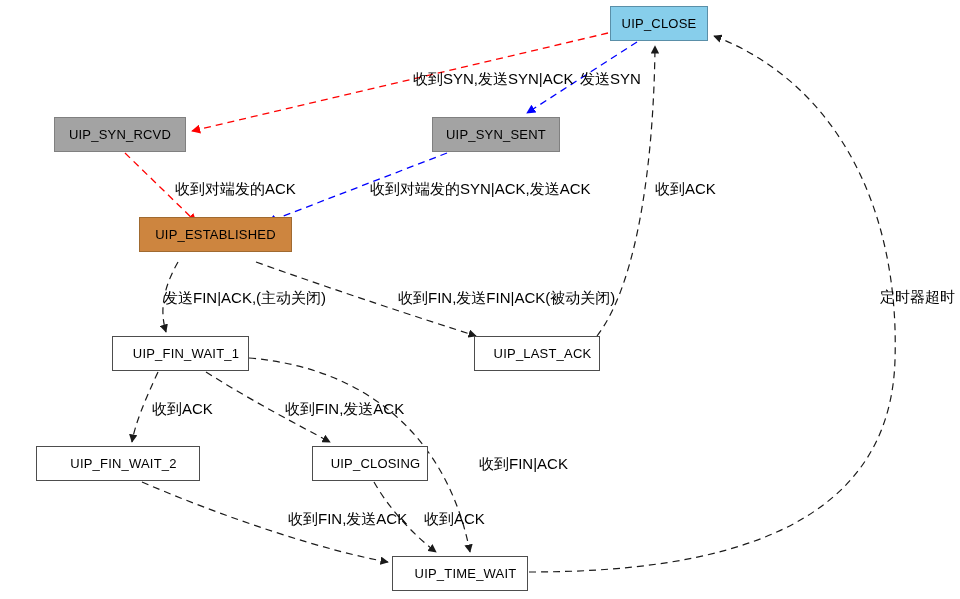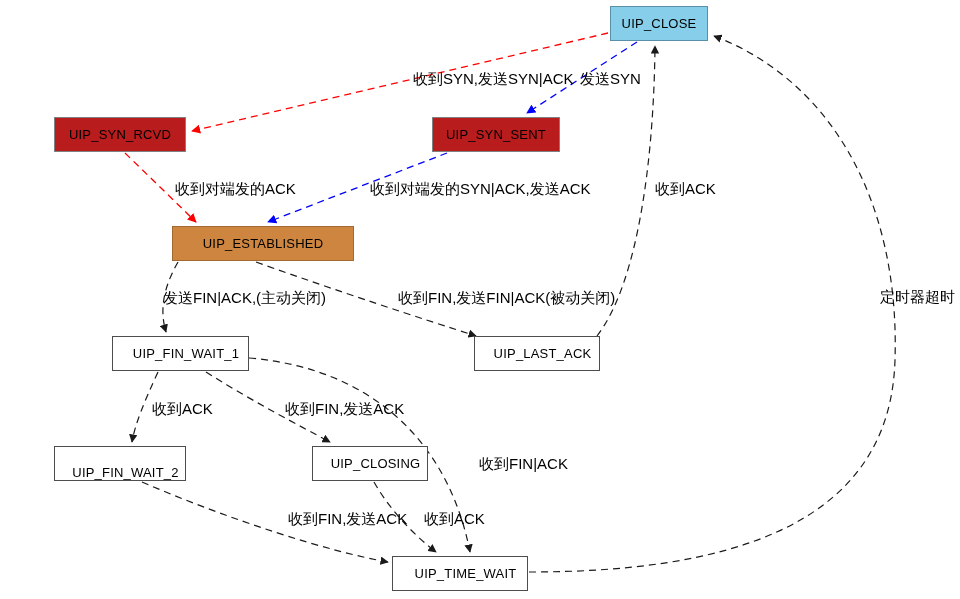--- a/index.html
+++ b/index.html
@@ -39,21 +39,21 @@
     border: 1px solid #555555;
     z-index: 5;
   }
   .node-plain {
     border: 1px solid #4d4d4d;
     background: #ffffff;
     padding-left: 11px;
   }
   .node-gray-border {
     border: 1px solid #808080;
-    background: #b91c1c;
+    background: #a3a3a3;
   }
   .edge-label {
     position: absolute;
     font-size: 15px;
     color: #000000;
     white-space: nowrap;
     background: transparent;
     z-index: 6;
     letter-spacing: 0px;
   }
@@ -108,33 +108,33 @@
   </div>
 
   <div class="node node-gray-border" style="left:54px; top:117px; width:132px; height:35px;">
     <span>UIP_SYN_RCVD</span>
   </div>
 
   <div class="node node-gray-border" style="left:432px; top:117px; width:128px; height:35px;">
     <span>UIP_SYN_SENT</span>
   </div>
 
-  <div class="node" style="left:139px; top:226px; width:182px; height:35px; background:#cd853f; border:1px solid #a06a30;margin-left:33px;">
+  <div class="node" style="left:139px; top:217px; width:153px; height:35px; background:#cd853f; border:1px solid #a06a30;">
     <span>UIP_ESTABLISHED</span>
   </div>
 
   <div class="node node-plain" style="left:112px; top:336px; width:137px; height:35px;">
     <span>UIP_FIN_WAIT_1</span>
   </div>
 
   <div class="node node-plain" style="left:474px; top:336px; width:126px; height:35px;">
     <span>UIP_LAST_ACK</span>
   </div>
 
-  <div class="node node-plain" style="left:54px; top:446px; width:132px; height:35px;align-items:flex-end;">
+  <div class="node node-plain" style="left:36px; top:446px; width:164px; height:35px;">
     <span>UIP_FIN_WAIT_2</span>
   </div>
 
   <div class="node node-plain" style="left:392px; top:556px; width:136px; height:35px;">
     <span>UIP_TIME_WAIT</span>
   </div>
 
   <div class="node node-plain" style="left:312px; top:446px; width:116px; height:35px;">
     <span>UIP_CLOSING</span>
   </div>

